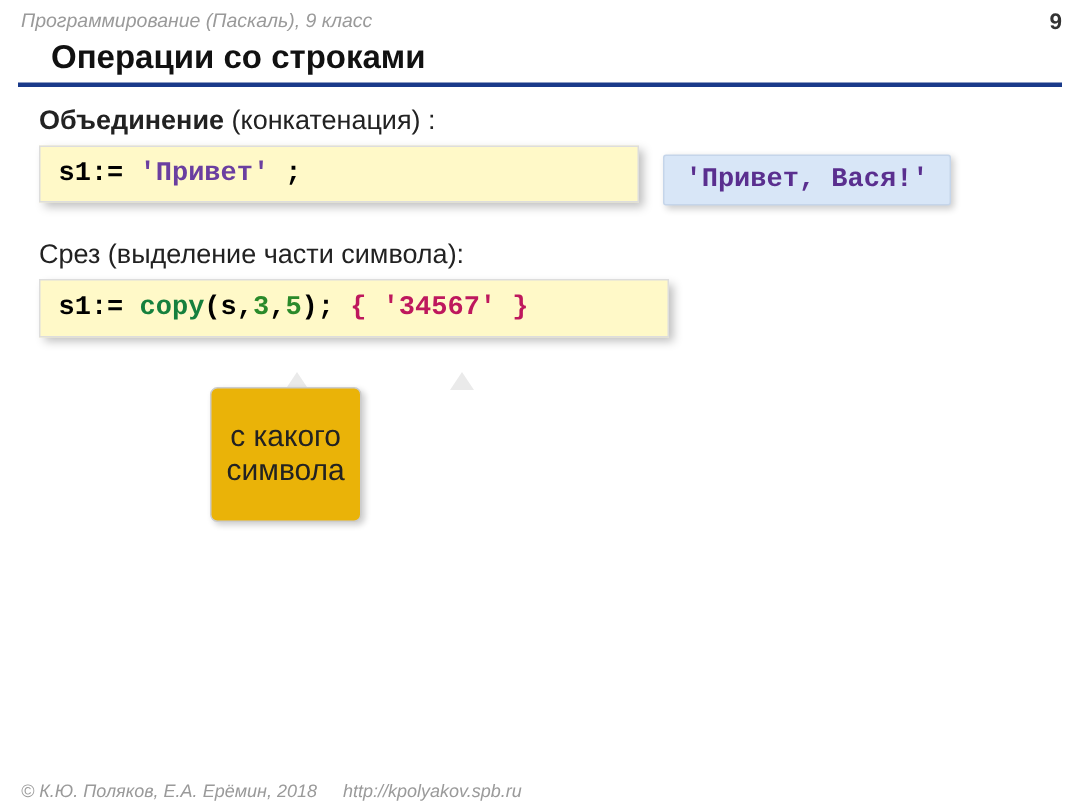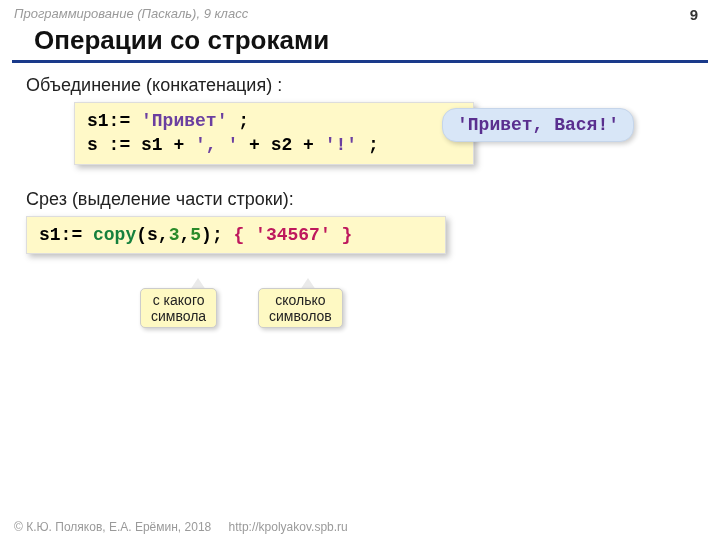--- a/index.html
+++ b/index.html
@@ -7,39 +7,39 @@
     width: 720px; height: 540px;
     font-family: Arial, Helvetica, sans-serif;
     background: #fff;
     position: relative;
     overflow: hidden;
   }
   .top-bar {
     color: #9a9a9a;
     font-size: 13px;
     font-style: italic;
-    padding: 6px 22px 2px 14px;
+    padding: 6px 12px 2px 14px;
     display: flex;
     justify-content: space-between;
   }
   .page-num { font-style: normal; font-weight: bold; color: #333; font-size: 15px;}
   .title {
-    font-size: 26px;
+    font-size: 22px;
     font-weight: bold;
     color: #111;
     padding: 0 22px 4px 22px;
     border-bottom: 3px solid #1a3a8a;
     margin: 0 12px 8px 12px;
   }
   .section-label {
     font-size: 18px;
     color: #222;
     padding: 4px 0 6px 26px;
   }
-  .section-label .bold { font-weight: normal; }
+  .section-label .bold { font-weight: bold; }
   .section-label .ital { }
   .code-box {
     background: #fff9c8;
     border: 1px solid #ddd;
     box-shadow: 3px 3px 6px rgba(0,0,0,0.25);
     margin: 0 0 14px 26px;
     padding: 6px 12px;
     font-family: "Courier New", monospace;
     font-size: 18px;
     font-weight: bold;
@@ -48,95 +48,93 @@
     display: inline-block;
   }
   .code-box .lit { color: #6b3fa0; font-weight: bold; }
   .code-box .fn { color: #15803d; font-weight: bold; }
   .code-box .grn { color: #2a8a2a; font-weight: bold; }
   .code-box .cmt { color: #be185d; font-weight: bold; }
   .callout {
     position: absolute;
     background: #d8e6f7;
     border: 1px solid #c5d5ea;
-    border-radius: 14px;
+    border-radius: 2px;
     padding: 6px 14px;
     font-family: "Courier New", monospace;
     font-size: 18px;
     color: #5a2f8f;
     font-weight: bold;
     box-shadow: 2px 2px 5px rgba(0,0,0,0.2);
   }
   .label-box {
     position: absolute;
-    background: #fef9c3;
+    background: #eab308;
     border: 1px solid #ccc;
     border-radius: 5px;
-    padding: 3px 10px;
-    font-size: 14px;
+    padding: 21px 10px;
+    font-size: 20px;
     color: #222;
     text-align: center;
     line-height: 1.15;
     font-family: Arial, sans-serif;
     font-weight: normal;
     box-shadow: 2px 2px 4px rgba(0,0,0,0.2);
   }
   .pointer {
     position: absolute;
     width: 0; height: 0;
   }
   .pointer.up {
     border-left: 8px solid transparent;
     border-right: 8px solid transparent;
     border-bottom: 12px solid #eaeaea;
   }
   .footer {
     position: absolute;
     bottom: 6px; left: 14px;
     font-size: 12px;
+    font-style: italic;
     color: #9a9a9a;
   }
   .footer .link { margin-left: 14px; }
-  .row1 { position: relative; padding-left: 48px; }
+  .row1 { position: relative; }
 </style>
 </head>
 <body>
 
 <div class="top-bar">
   <span>Программирование (Паскаль), 9 класс</span>
   <span class="page-num">9</span>
 </div>
 
 <div class="title">Операции со строками</div>
 
 <div class="section-label">
   <span class="bold">Объединение</span>
   <span class="ital">(конкатенация)</span><span> :</span>
 </div>
 
 <div class="row1">
   <div class="code-box" style="min-width:400px">
     <div><span>s1:= </span><span class="lit">'Привет'</span><span> ;</span></div>
-    <div><span>s := s1 + </span><span class="lit">', '</span><span> + s2 + </span><span class="lit">'!'</span><span> ;</span></div>
   </div>
   <div class="callout" style="left:442px; top:6px;">'Привет, Вася!'</div>
 </div>
 
-<div class="section-label" style="padding-top:10px">Срез (выделение части строки):</div>
+<div class="section-label" style="padding-top:10px">Срез (выделение части символа):</div>
 
 <div style="position:relative">
   <div class="code-box" style="min-width:420px">
     <div><span>s1:= </span><span class="fn">copy</span><span>(s,</span><span class="grn">3</span><span>,</span><span class="grn">5</span><span>);</span><span class="cmt"> { '34567' }</span></div>
   </div>
 
   <div class="pointer up" style="left:190px; top:62px;"></div>
   <div class="label-box" style="left:140px; top:72px; white-space:pre-line;">с какого
 символа</div>
 
   <div class="pointer up" style="left:300px; top:62px;"></div>
-  <div class="label-box" style="left:258px; top:72px; white-space:pre-line;">сколько
-символов</div>
 </div>
 
 <div class="footer">
   <span>© К.Ю. Поляков, Е.А. Ерёмин, 2018</span>
   <span class="link">http://kpolyakov.spb.ru</span>
 </div>
 
 </body></html>

